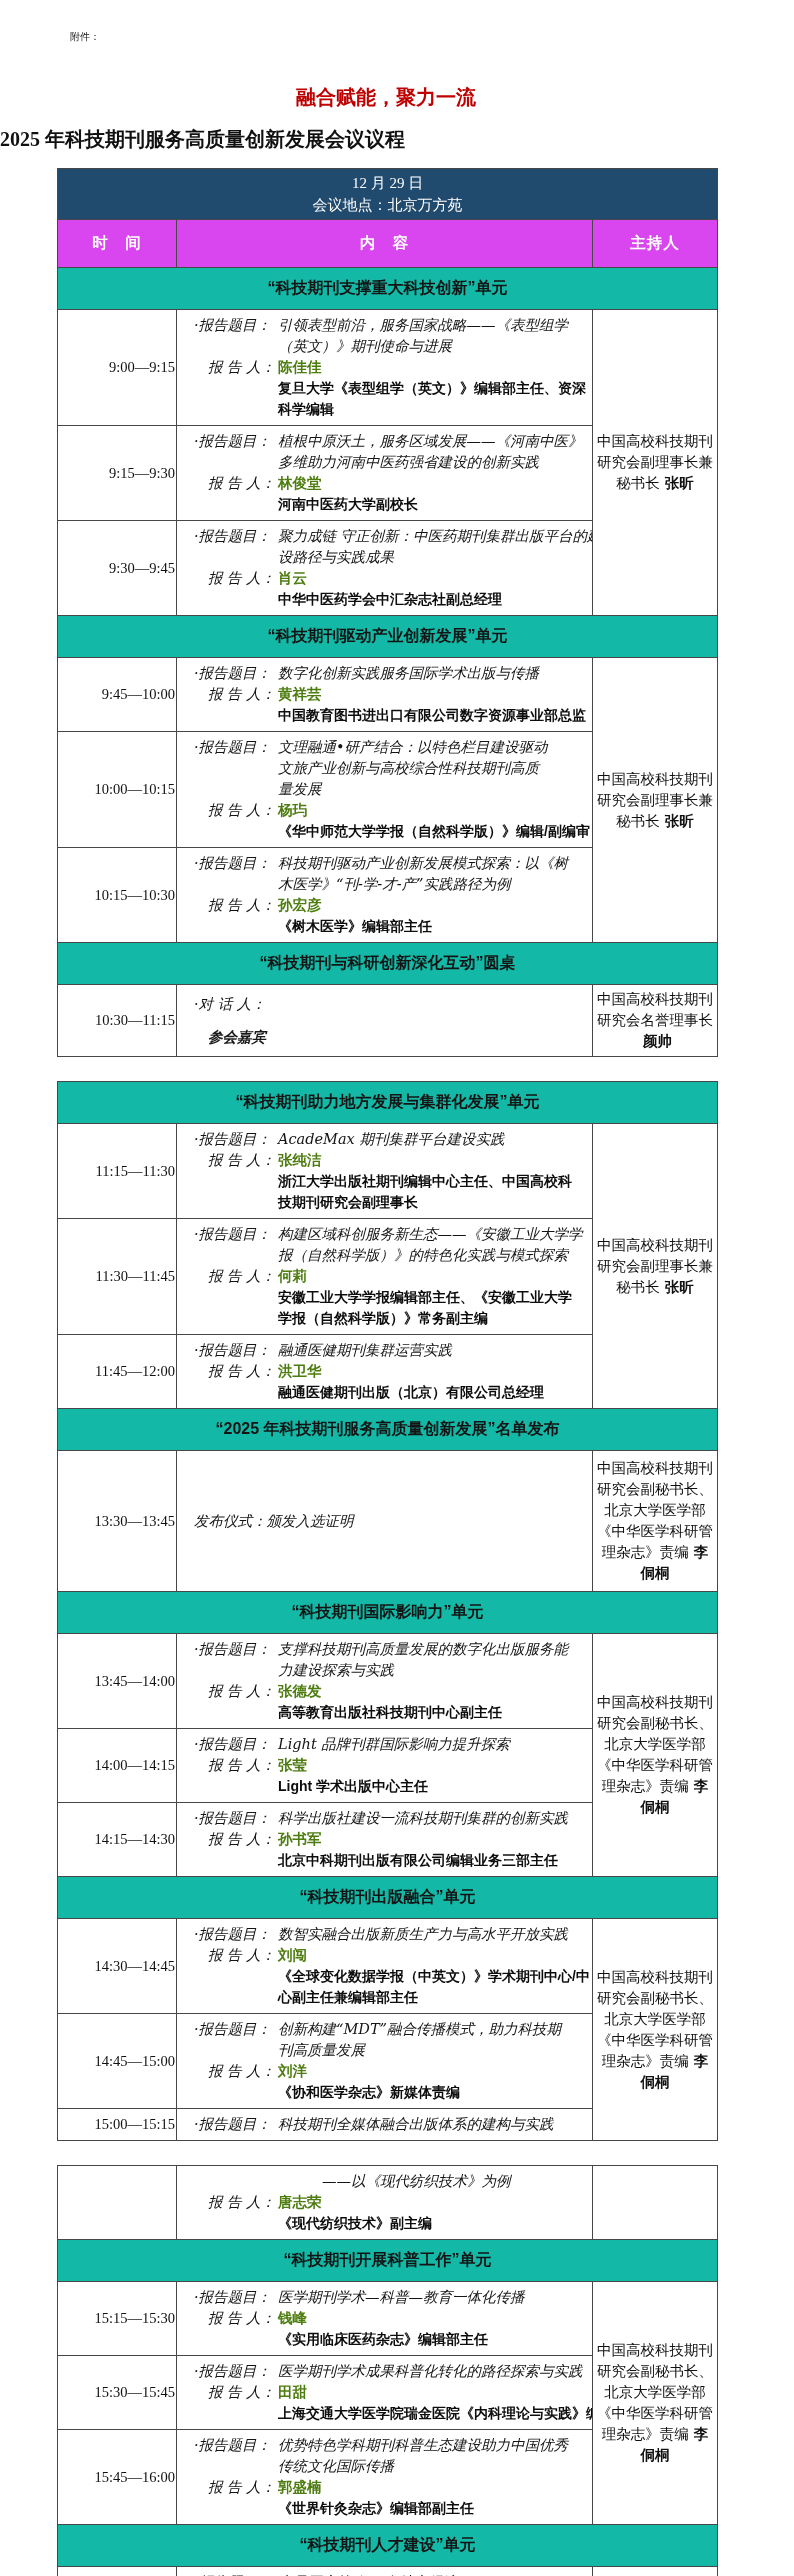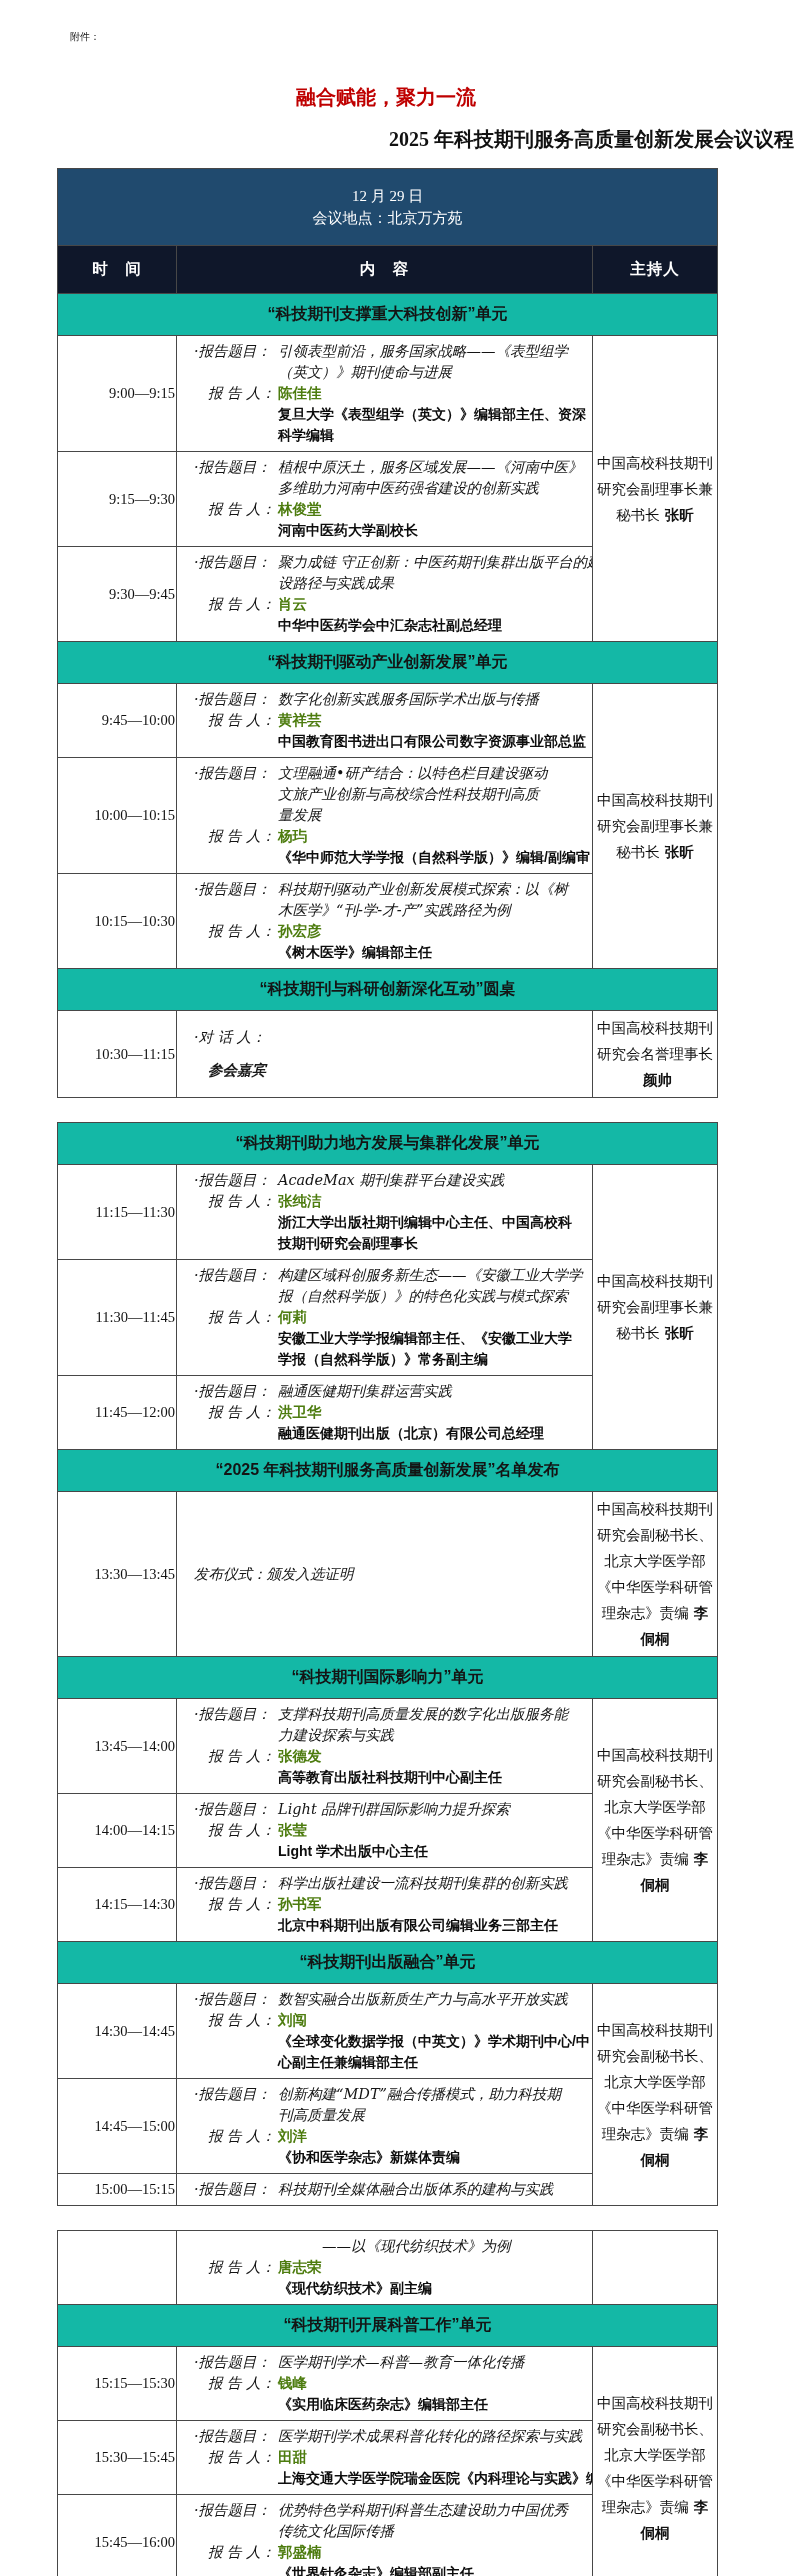--- a/index.html
+++ b/index.html
@@ -3,33 +3,33 @@
 <meta charset="utf-8">
 <style>
   html,body{margin:0;padding:0;}
   body{
     width:794px;height:2576px;position:relative;background:#ffffff;
     font-family:"Liberation Sans",sans-serif;color:#1a1a1a;overflow:hidden;
   }
   .attachment{position:absolute;left:70px;top:30px;font-family:"Liberation Serif",serif;font-size:10px;color:#222;}
   .slogan{position:absolute;left:0;top:84px;width:772px;text-align:center;
     font-family:"Liberation Serif",serif;font-weight:bold;font-size:20px;color:#bf0000;}
-  .doc-title{position:absolute;left:0;top:126px;width:794px;text-align:right;
+  .doc-title{position:absolute;left:0;top:126px;width:794px;text-align:left;
     font-family:"Liberation Serif",serif;font-weight:600;font-size:20px;color:#111;}
   #tables{position:absolute;left:57px;top:168px;width:662px;}
   table.agenda{border-collapse:collapse;table-layout:fixed;width:660px;margin:0;}
   table.agenda + table.agenda{margin-top:24px;}
   td,th{border:1px solid #474747;vertical-align:middle;}
   td.date{background:#204a6e;color:#ffffff;text-align:center;
-    font-family:"Liberation Serif",serif;font-size:15px;line-height:22px;padding:16px 0;}
-  th.colhead{background:#0f172a;color:#ffffff;font-weight:bold;font-size:15.5px;padding:13px 2px;letter-spacing:1px;}
+    font-family:"Liberation Serif",serif;font-size:15px;line-height:22px;padding:3px 0;}
+  th.colhead{background:#d946ef;color:#ffffff;font-weight:bold;font-size:15.5px;padding:13px 2px;letter-spacing:1px;}
   td.section{background:#14b8a6;text-align:center;font-weight:bold;font-size:16px;color:#141414;padding:10px 0;}
   td.time{text-align:right;font-family:"Liberation Serif",serif;font-size:14.5px;color:#111;}
   td.content{padding:5px 4px 5px 5px;overflow:hidden;}
-  td.mod{text-align:center;font-family:"Liberation Serif",serif;font-size:14.5px;line-height:26px;padding:4px 4px;color:#111;}
+  td.mod{text-align:center;font-family:"Liberation Serif",serif;font-size:14.5px;line-height:21px;padding:4px 4px;color:#111;}
   td.mod b{font-family:"Liberation Sans",sans-serif;font-size:14.5px;margin-left:5px;}
   .ln{position:relative;padding-left:96px;line-height:21px;min-height:21px;white-space:nowrap;font-size:14.5px;}
   .kai{font-family:"DejaVu Serif",serif;font-style:italic;color:#141414;}
   .lbl{position:absolute;left:12px;top:0;}
   .lbl2{position:absolute;left:26px;top:0;}
   .ln b{font-family:"Liberation Sans",sans-serif;font-style:normal;font-size:14.5px;color:#4d7c0f;}
   .af{font-family:"Liberation Sans",sans-serif;font-weight:bold;font-style:normal;font-size:14px;color:#0d0d0d;}
   .t2c{padding-left:140px;}
   .pb{padding-left:26px;font-weight:bold;font-family:"Liberation Sans",sans-serif;font-style:italic;}
   .pk{padding-left:12px;}

